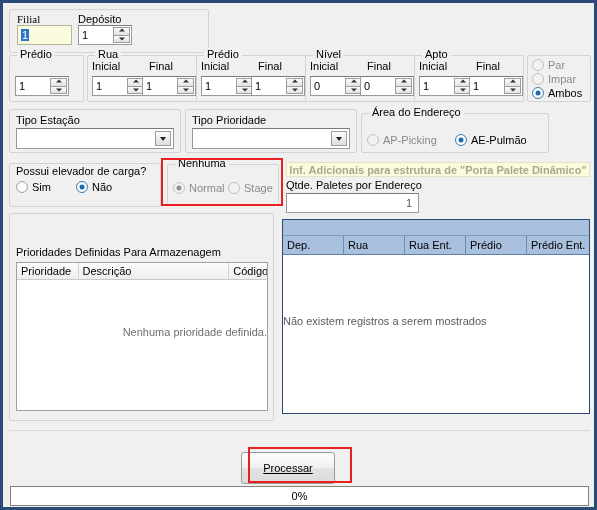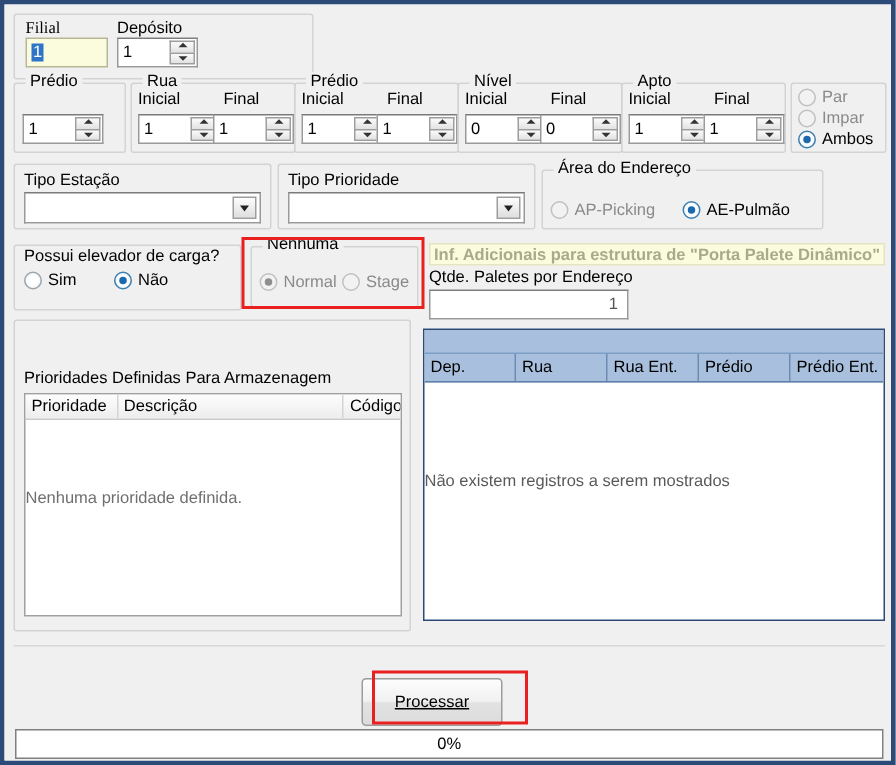--- a/index.html
+++ b/index.html
@@ -198,24 +198,25 @@
   }
   .grid .hdr .c {
     border-right: 1px solid #d4d4d4;
     padding: 1px 4px;
     font-size: 11px;
     line-height: 15px;
     overflow: hidden;
     white-space: nowrap;
   }
   .grid .empty {
-    text-align: left;
+    text-align: right;
     color: #6f6f6f;
     font-size: 11px;
     padding-top: 46px;
+    margin-left: 28px;
   }
 
   
   .dgrid {
     position: absolute;
     background: #fff;
     border: 1px solid #2b4a77;
     overflow: hidden;
   }
   .dgrid .topband {

